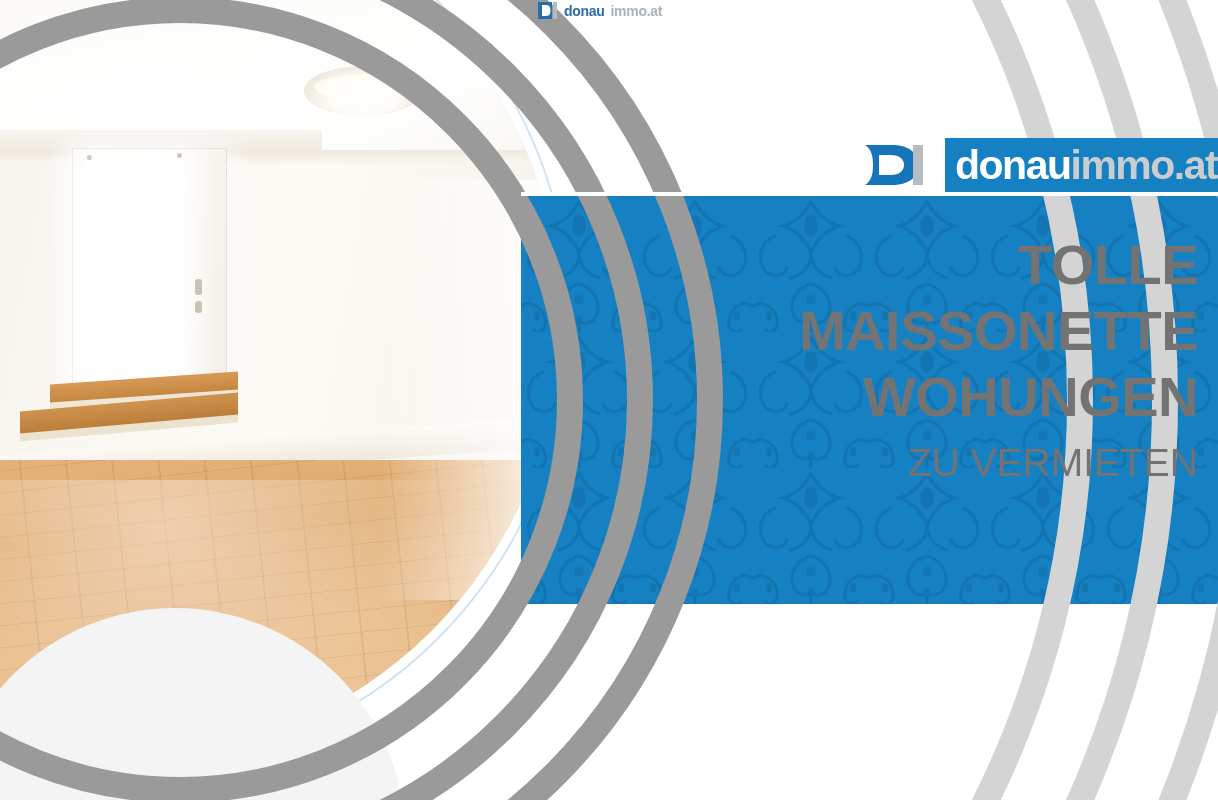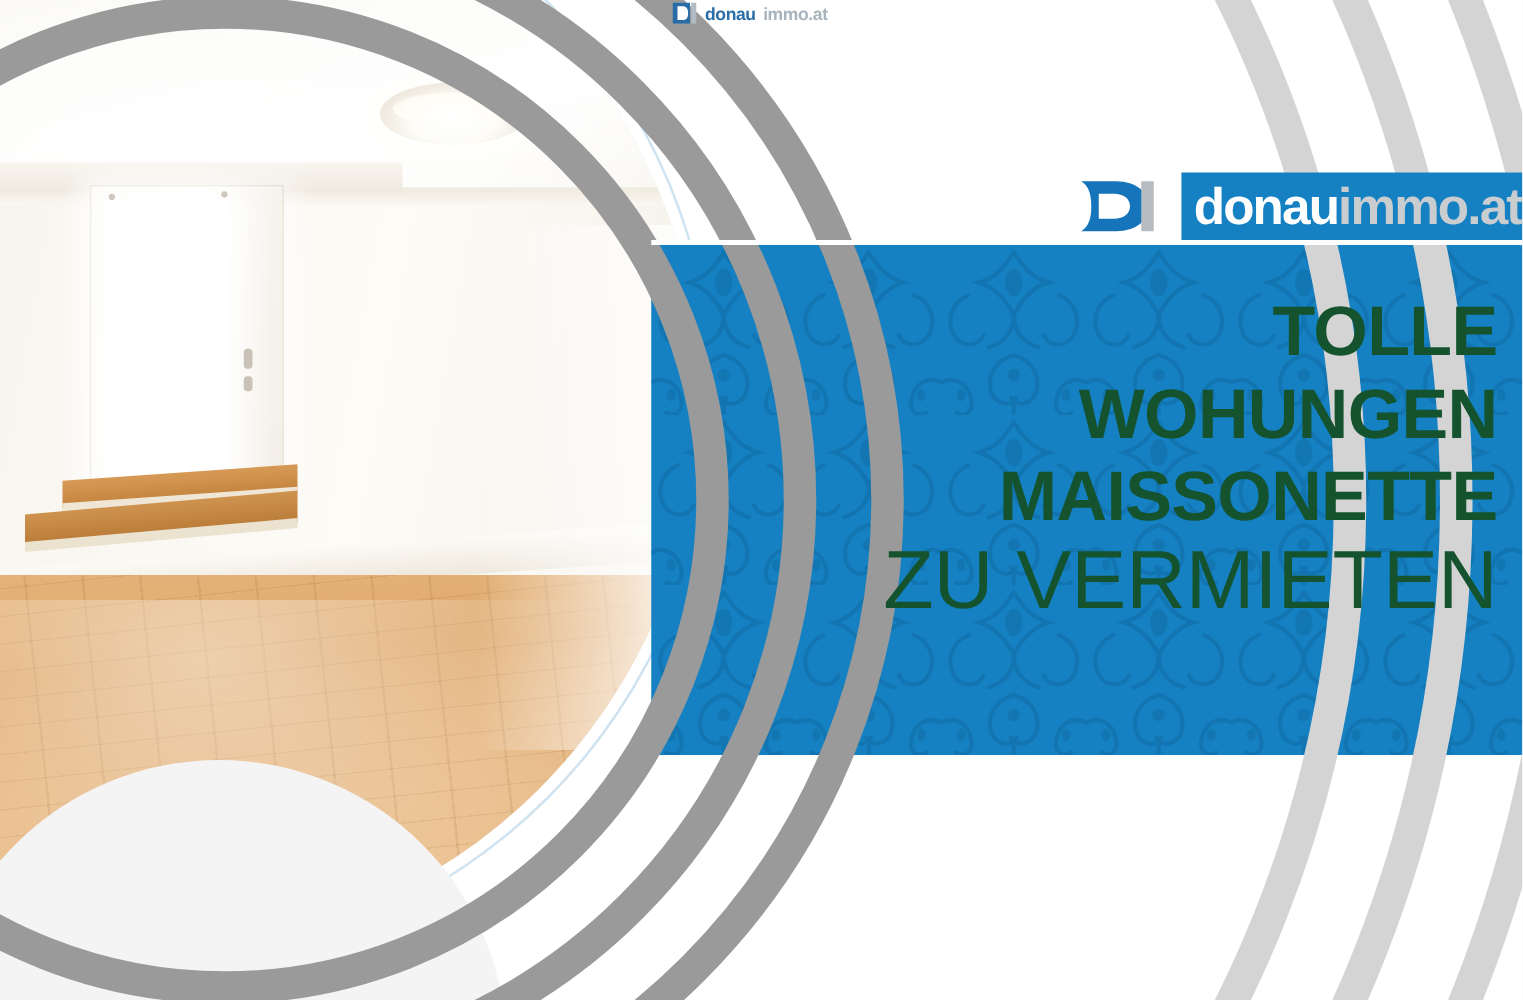--- a/index.html
+++ b/index.html
@@ -173,33 +173,33 @@
   #damask { position:absolute; inset:0; opacity:.85; }
 
   
   #headline {
     position:absolute;
     left:521px; top:196px;
     width:697px; height:296px;
     z-index:8;
     padding:36px 20px 0 28px;
     text-align:right;
-    color:#14532d;
+    color:#737373;
   }
   #headline .line {
     display:block;
     font-weight:bold;
     font-size:56px;
     line-height:66px;
     letter-spacing:-0.5px;
     white-space:nowrap;
   }
   #headline .line.light {
     font-weight:300;
-    font-size:66px;
+    font-size:39px;
     letter-spacing:0px;
   }
 
   
   #logo-bar {
     position:absolute;
     left:855px; top:138px;
     width:363px; height:54px;
     z-index:9;
     display:flex;
@@ -337,22 +337,22 @@
       <circle cx="180" cy="400" r="985"></circle>
       <circle cx="180" cy="400" r="1070"></circle>
       <circle cx="180" cy="400" r="1155"></circle>
     </g>
   </svg>
 
   <div id="blue-strip"></div>
 
   <div id="headline">
     <span class="line">TOLLE</span>
+    <span class="line">MAISSONETTE</span>
     <span class="line">WOHUNGEN</span>
-    <span class="line">MAISSONETTE</span>
     <span class="line light">ZU VERMIETEN</span>
   </div>
 
   <div id="logo-bar">
     <div id="logo-mark">
       <svg class="dshape" viewBox="0 0 62 44">
         <path d="M2 2 H30 C46 2 56 11 56 22 C56 33 46 42 30 42 H2 C8 38 10 32 10 22 C10 12 8 6 2 2 Z" fill="#1674bb"></path>
         <path d="M16 12 H28 C36 12 41 16 41 22 C41 28 36 32 28 32 H16 Z" fill="#ffffff"></path>
         <rect x="50" y="2" width="10" height="40" fill="#b7bcc0"></rect>
       </svg>

